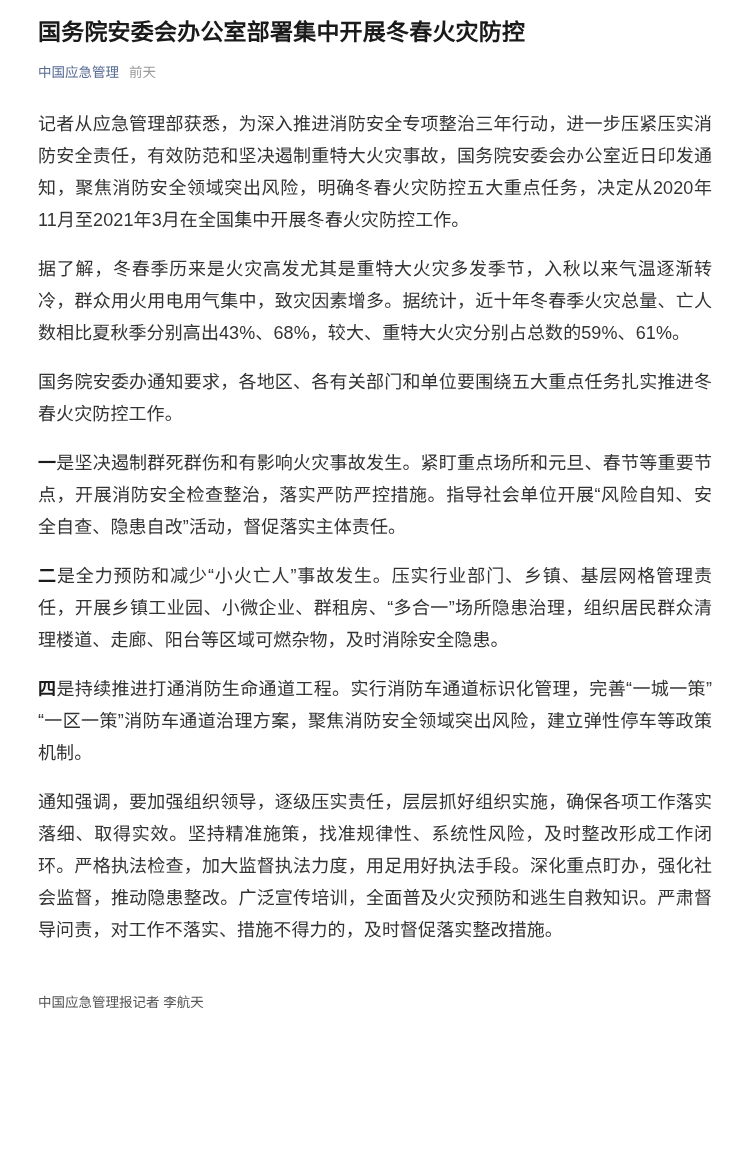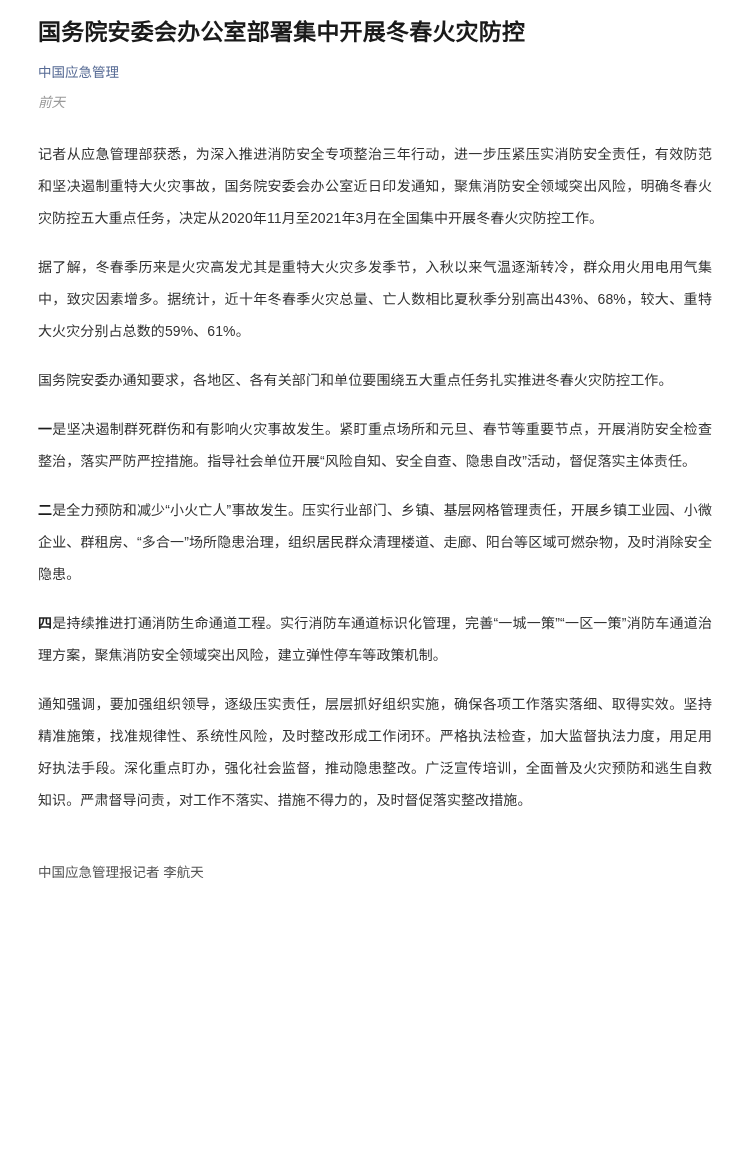--- a/index.html
+++ b/index.html
@@ -39,36 +39,34 @@
   }
 
   
   .byline {
     margin: 14px 0 0 0;
     font-size: 13.5px;
     line-height: 20px;
     display: flex;
     align-items: baseline;
     gap: 10px;
-    flex-direction: column;
   }
   .byline-account {
     color: #576b95;
   }
   .byline-time {
     color: #9a9a9a;
-    font-style: italic;
   }
 
   
   .body-content {
     margin-top: 25px;
   }
   .para {
-    font-size: 14px;
+    font-size: 18px;
     line-height: 32px;
     color: #333333;
     margin: 0 0 17px 0;
     text-align: justify;
     text-justify: inter-ideograph;
     letter-spacing: 0.1px;
   }
   .para:last-child {
     margin-bottom: 2px;
   }

